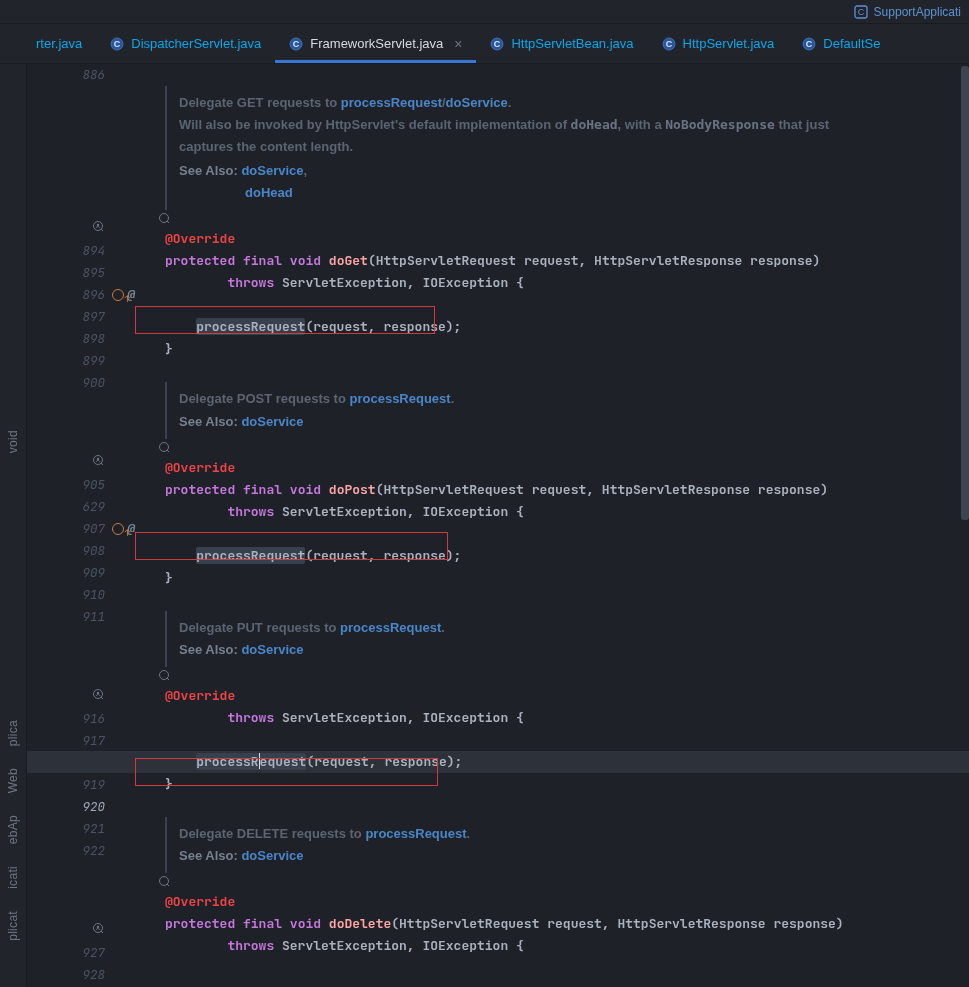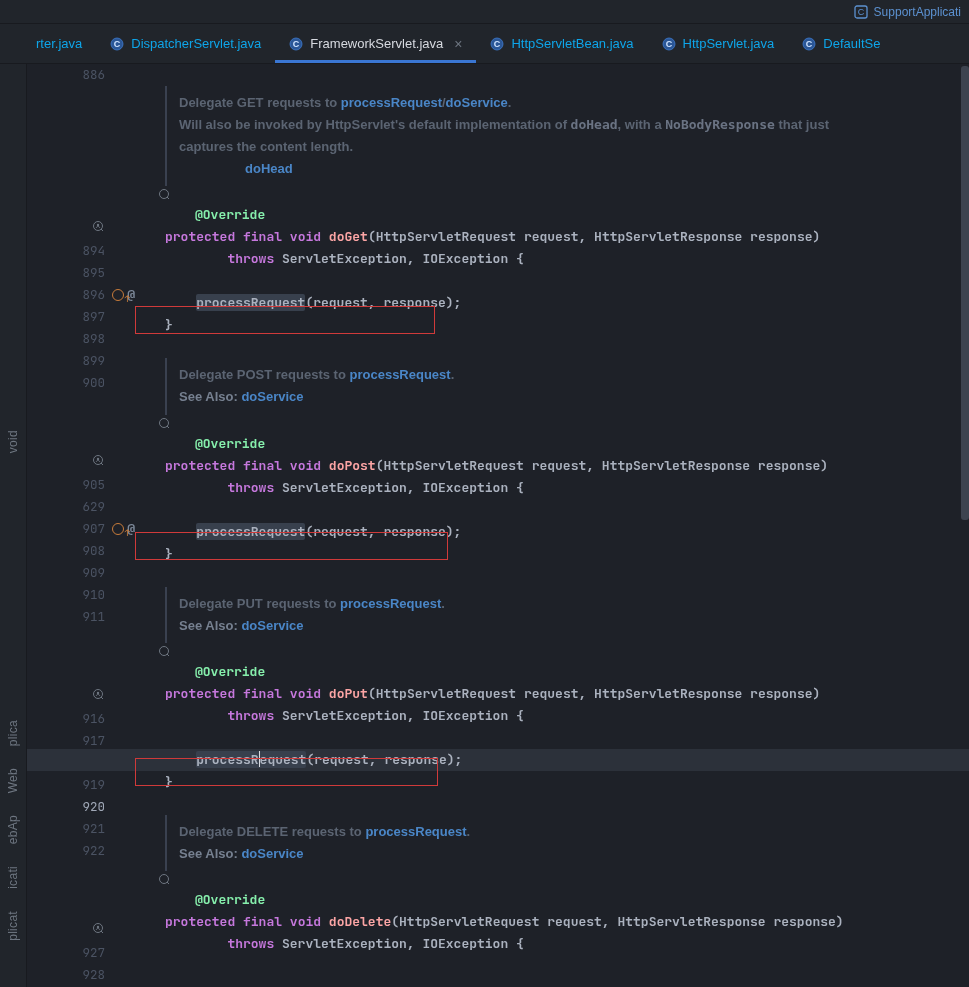--- a/index.html
+++ b/index.html
@@ -107,20 +107,21 @@
     background: #1e2128;
     text-align: right;
     padding-right: 10px;
     color: #4b5363;
     font-size: 12.5px;
     position: relative;
   }
   .ln {
     height: 22px;
     line-height: 22px;
+    font-style: italic;
   }
   .ln.current { color: #a0a8b7; }
   .marks {
     position: absolute;
     right: -30px;
     display: flex;
     gap: 3px;
     align-items: center;
     height: 22px;
   }
@@ -170,21 +171,21 @@
     width: 700px;
   }
   .doc-link { color: #4a86c7; }
   .doc-code { color: #6a7383; font-family: monospace; }
   .author-icon {
     display: inline-flex;
     margin-left: 0px;
     margin-top: 3px;
   }
   .kw { color: #c678dd; }
-  .ann { color: #86efac; margin-left: 30px; }
+  .ann { color: #ef4444; }
   .fn { color: #fca5a5; }
   .hl {
     background: #38404d;
     border-radius: 2px;
   }
   .redbox {
     position: absolute;
     border: 1.6px solid #d03a3a;
     pointer-events: none;
   }
@@ -369,20 +370,21 @@
       <div class="ln">929</div>
 
     </div>
 
     <div class="code">
 
       <div class="cl"></div>
       <div class="doc-block">
         <div><span>Delegate GET requests to </span><span class="doc-link">processRequest</span><span>/</span><span class="doc-link">doService</span><span>.</span></div>
         <div><span>Will also be invoked by HttpServlet's default implementation of </span><span class="doc-code">doHead</span><span>, with a </span><span class="doc-code">NoBodyResponse</span><span> that just captures the content length.</span></div>
+        <div style="padding-top:2px"><span style="color:#768090">See Also:</span> <span class="doc-link">doService</span><span>,</span></div>
         <div style="padding-left:66px"><span class="doc-link">doHead</span></div>
       </div>
       <div class="cl" style="height:18px"><span class="author-icon" style="margin-left:-6px"><svg width="12" height="12">
               <circle cx="5" cy="5" r="4.5" fill="none" stroke="#6e7681" stroke-width="1"></circle>
               <path d="M8 8 L10 10" stroke="#6e7681"></path>
             </svg></span></div>
       <div class="cl"><span class="ann">@Override</span></div>
       <div class="cl"><span class="kw">protected</span> <span class="kw">final</span> <span class="kw">void</span> <span class="fn">doGet</span><span>(HttpServletRequest request, HttpServletResponse response)</span></div>
       <div class="cl">        <span class="kw">throws</span><span> ServletException, IOException {</span></div>
       <div class="cl"></div>
@@ -408,21 +410,20 @@
 
       <div class="doc-block">
         <div><span>Delegate PUT requests to </span><span class="doc-link">processRequest</span><span>.</span></div>
         <div><span style="color:#768090">See Also:</span> <span class="doc-link">doService</span></div>
       </div>
       <div class="cl" style="height:18px"><span class="author-icon" style="margin-left:-6px"><svg width="12" height="12">
               <circle cx="5" cy="5" r="4.5" fill="none" stroke="#6e7681" stroke-width="1"></circle>
               <path d="M8 8 L10 10" stroke="#6e7681"></path>
             </svg></span></div>
       <div class="cl"><span class="ann">@Override</span></div>
-      <div class="cl"><span class="kw">protected</span> <span class="kw">final</span> <span class="kw">void</span> <span class="fn">doPut</span><span>(HttpServletRequest request, HttpServletResponse response)</span></div>
       <div class="cl">        <span class="kw">throws</span><span> ServletException, IOException {</span></div>
       <div class="cl"></div>
       <div class="cl currentline">    <span class="hl">processR<span class="caret"></span>equest</span><span>(request, response);</span></div>
       <div class="cl"><span>}</span></div>
       <div class="cl"></div>
 
       <div class="doc-block">
         <div><span>Delegate DELETE requests to </span><span class="doc-link">processRequest</span><span>.</span></div>
         <div><span style="color:#768090">See Also:</span> <span class="doc-link">doService</span></div>
       </div>

